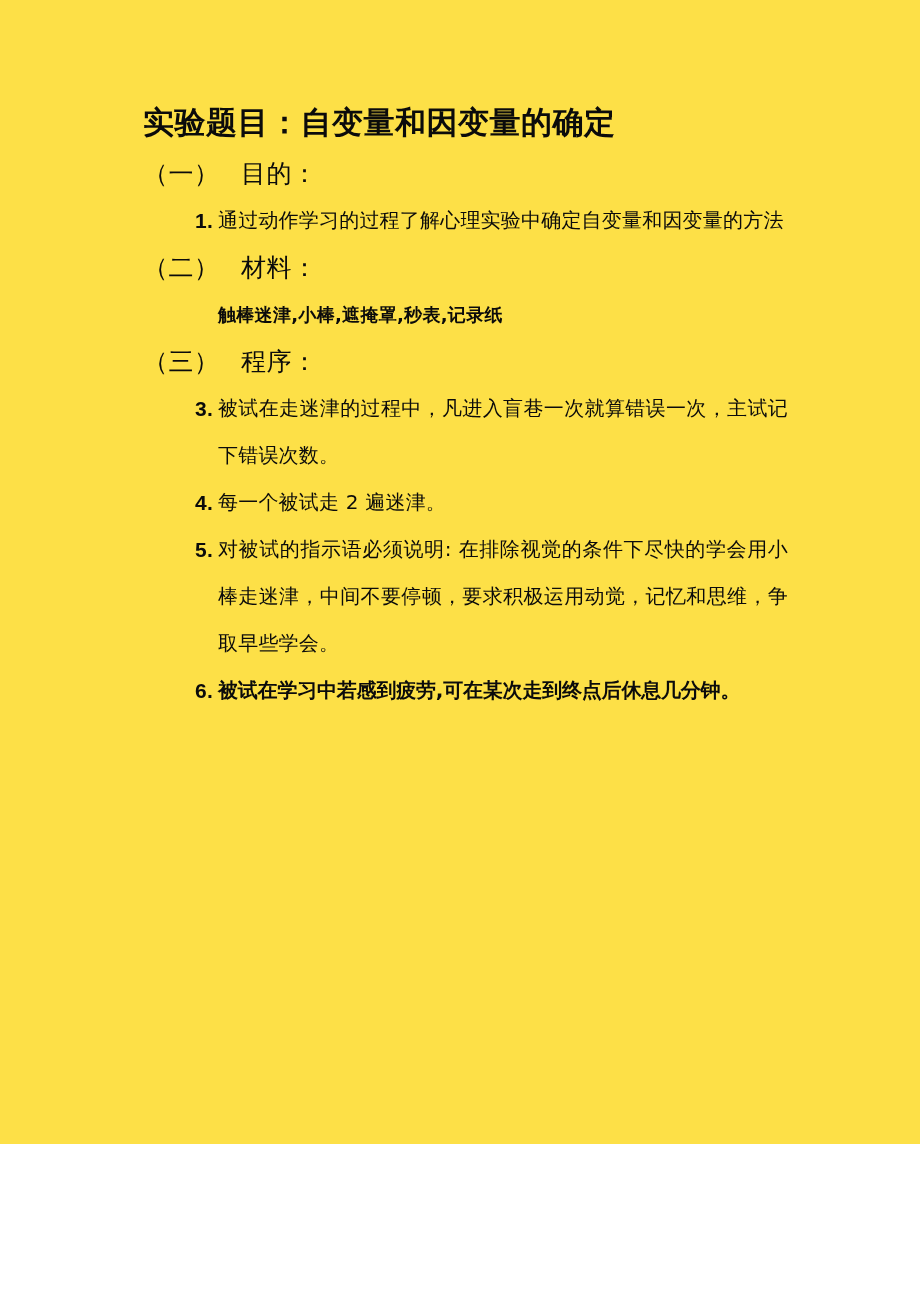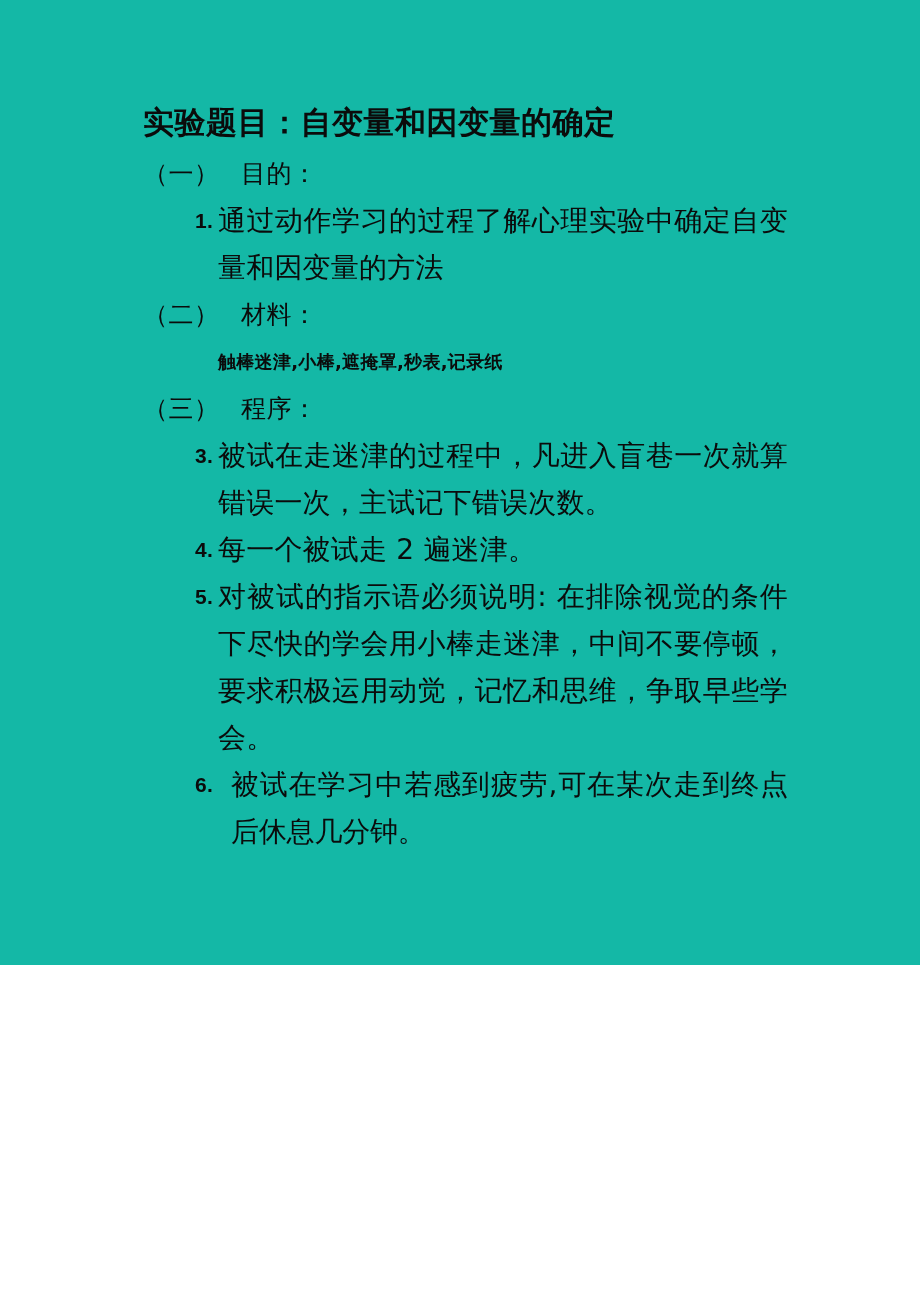--- a/index.html
+++ b/index.html
@@ -5,22 +5,22 @@
 <style>
   html, body {
     margin: 0;
     padding: 0;
     background: #ffffff;
   }
 
   .page {
     position: relative;
     width: 920px;
-    height: 965px;
-    background: #14b8a6;
+    height: 1144px;
+    background: #fde047;
     overflow: hidden;
     font-family: "DejaVu Sans", "Liberation Sans", sans-serif;
     color: #0b0b0b;
     -webkit-font-smoothing: none;
   }
 
   .content {
     position: absolute;
     left: 143px;
     top: 100px;
@@ -70,21 +70,21 @@
 
   
   .num-list {
     list-style: none;
     margin: 0;
     padding: 0;
   }
   .num-list > li {
     position: relative;
     padding-left: 75px;
-    font-size: 28px;
+    font-size: 20px;
     line-height: 47px;
     text-align: justify;
     text-justify: inter-ideograph;
     letter-spacing: 0.2px;
     margin: 0;
   }
   .num-list > li::before {
     content: attr(data-marker);
     position: absolute;
     left: 52px;
@@ -92,22 +92,21 @@
     font-size: 21px;
     font-weight: bold;
     line-height: 47px;
     font-family: "Liberation Sans", sans-serif;
   }
   .num-list > li .li-text {
     display: block;
   }
   .num-list > li.tight .li-text {
     letter-spacing: -0.2px;
-    font-weight: 400;
-    margin-left: 13px;
+    font-weight: 700;
   }
 </style>
 </head>
 <body>
 
 <div class="page">
   <div class="content">
 
     <h1 class="doc-title">实验题目：自变量和因变量的确定</h1>
 

